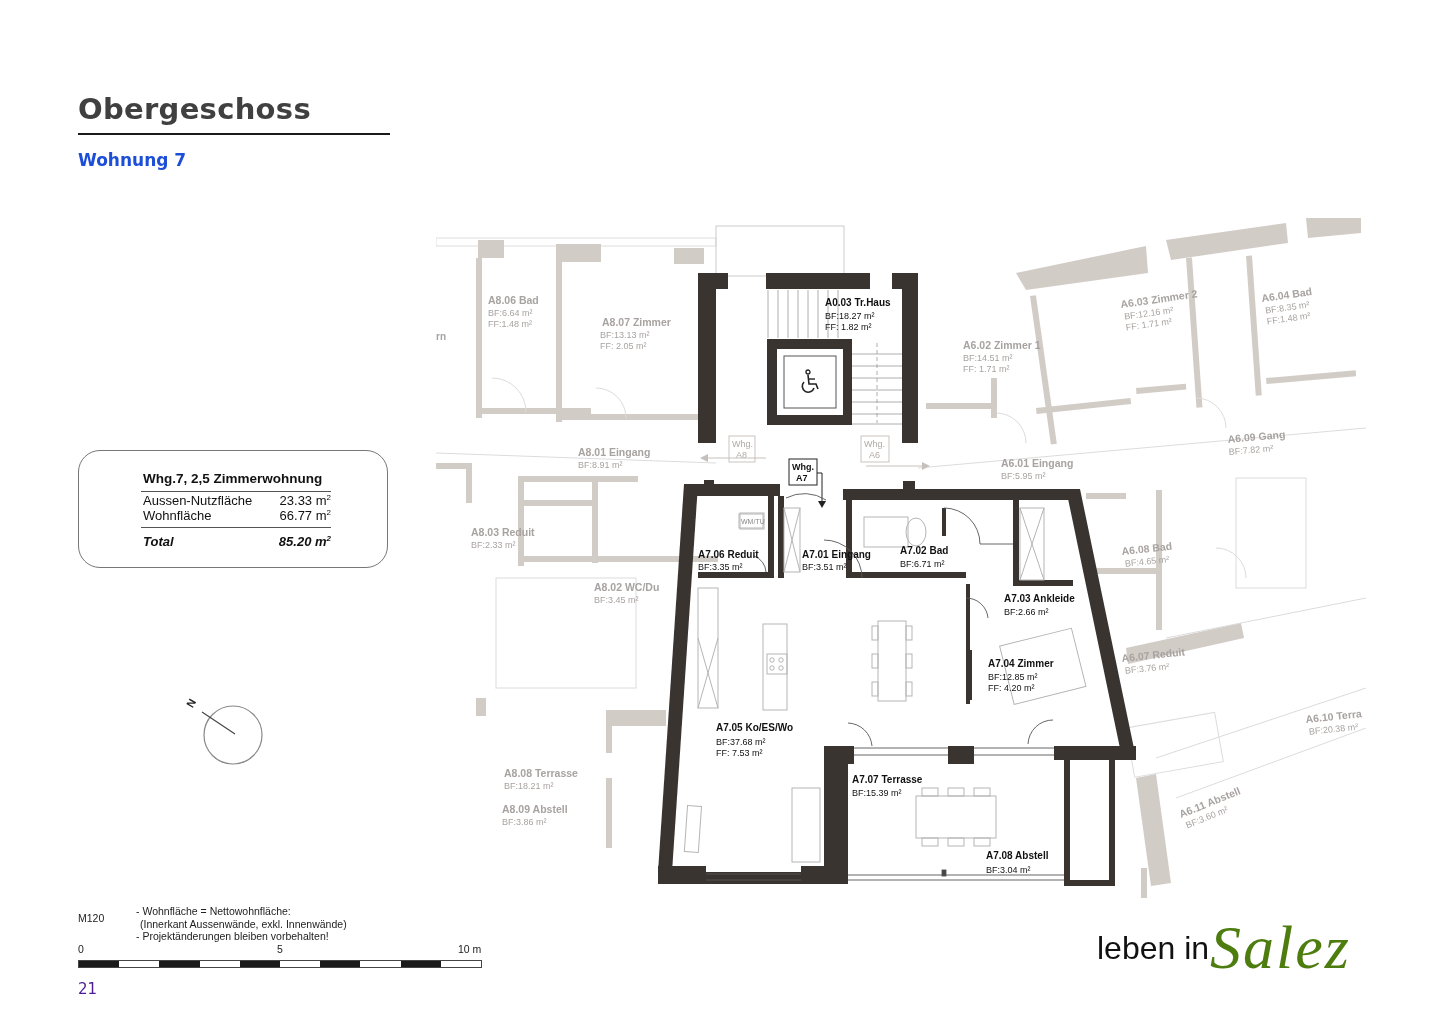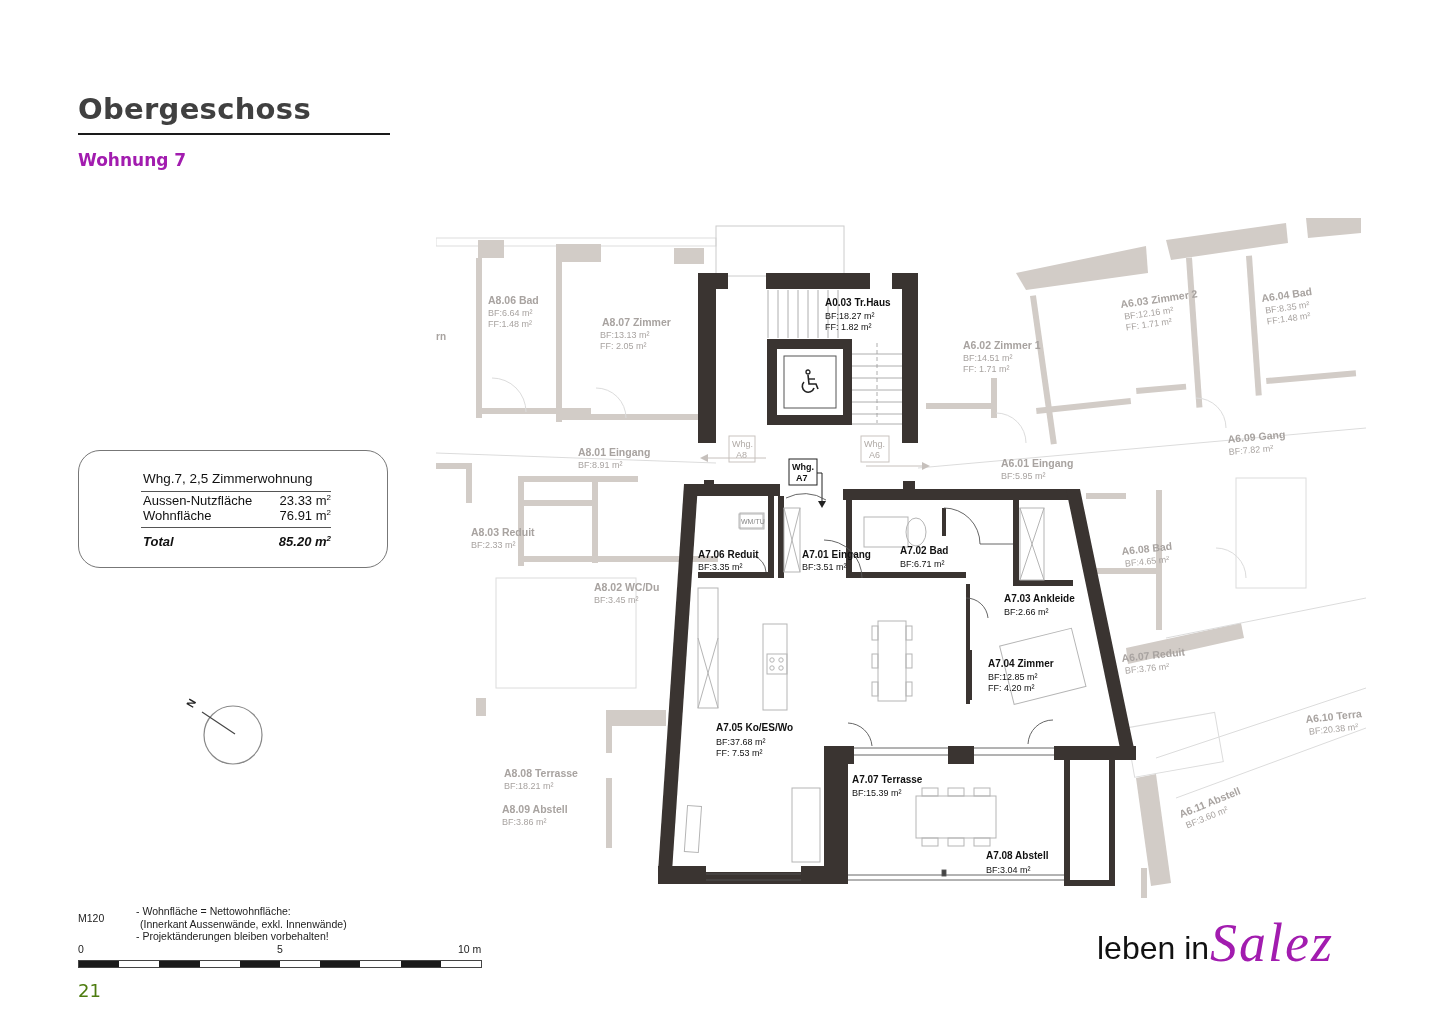--- a/index.html
+++ b/index.html
@@ -1,58 +1,58 @@
 <!DOCTYPE html>
 <html><head>
 <meta charset="utf-8">
 <style>
   html, body { margin:0; padding:0; background:#ffffff; }
   body { width:1440px; height:1018px; position:relative; overflow:hidden; font-family:"Liberation Sans", sans-serif; color:#111; }
   .abs { position:absolute; }
   #title { left:78px; top:92px; font-family:"DejaVu Sans", sans-serif; font-size:29px; font-weight:600; letter-spacing:0.3px; color:#404040; }
   #title-rule { left:78px; top:133px; width:312px; height:2px; background:#1a1a1a; }
-  #subtitle { left:78px; top:150px; font-family:"DejaVu Sans", sans-serif; font-size:17px; font-weight:600; color:#a21caf; }
+  #subtitle { left:78px; top:150px; font-family:"DejaVu Sans", sans-serif; font-size:17px; font-weight:600; color:#1d4ed8; }
   #summary { left:78px; top:450px; width:310px; height:118px; border:1.5px solid #777; border-radius:22px; box-sizing:border-box; }
-  #summary .head { position:absolute; left:64px; top:20px; font-size:13.5px; font-weight:normal; }
+  #summary .head { position:absolute; left:64px; top:20px; font-size:13.5px; font-weight:bold; }
   #summary .rule1 { position:absolute; left:62px; top:40px; width:190px; height:1px; background:#555; }
   #summary .row { position:absolute; left:64px; width:188px; font-size:13px; display:flex; justify-content:space-between; }
   #summary .r1 { top:42px; } #summary .r2 { top:57px; }
   #summary .rule2 { position:absolute; left:62px; top:76px; width:190px; height:1px; background:#555; }
   #summary .total { top:83px; font-weight:bold; font-style:italic; }
   sup { font-size:8px; vertical-align:5px; }
   #notes { left:78px; top:896px; font-size:10.5px; line-height:12.5px; color:#222; }
   #notes .scale { position:absolute; left:0; top:16px; }
   #notes .lines { position:absolute; left:58px; top:9px; width:320px; }
   #scalebar { left:78px; top:960px; width:404px; height:8px; border:1px solid #444; box-sizing:border-box; display:flex; }
   #scalebar span { flex:1; height:100%; }
   #scalebar span:nth-child(odd) { background:#1a1a1a; }
   .sb-label { top:943px; font-size:10.5px; color:#222; }
-  #page-num { left:78px; top:980px; font-family:"DejaVu Sans", sans-serif; font-size:18px; color:#4d7c0f; }
+  #page-num { left:78px; top:980px; font-family:"DejaVu Sans", sans-serif; font-size:15px; color:#4c1d95; }
   #brand { left:1097px; top:930px; font-size:32px; color:#111; }
-  #brand-script { left:1210px; top:912px; font-family:"Liberation Serif", serif; font-style:italic; font-size:54px; color:#a21caf; letter-spacing:2px; }
+  #brand-script { left:1210px; top:912px; font-family:"Liberation Serif", serif; font-style:italic; font-size:62px; color:#4d7c0f; letter-spacing:2px; }
   #plan { left:436px; top:218px; }
   svg text { font-family:"Liberation Sans", sans-serif; }
 </style>
 </head>
 <body>
 
 <div id="title" class="abs">Obergeschoss</div>
 <div id="title-rule" class="abs"></div>
 <div id="subtitle" class="abs">Wohnung 7</div>
 
 <div id="summary" class="abs">
   <div class="head">Whg.7, 2,5 Zimmerwohnung</div>
   <div class="rule1"></div>
   <div class="row r1">
     <span>Aussen-Nutzfläche</span>
     <span><span>23.33 m</span><sup>2</sup></span>
   </div>
   <div class="row r2">
     <span>Wohnfläche</span>
-    <span><span>76.91 m</span><sup>2</sup></span>
+    <span><span>66.77 m</span><sup>2</sup></span>
   </div>
   <div class="rule2"></div>
   <div class="row total">
     <span>Total</span>
     <span><span>85.20 m</span><sup>2</sup></span>
   </div>
 </div>
 
 <svg class="abs" style="left:178px;top:695px" width="100" height="80">
   <circle cx="55" cy="40" r="29" fill="none" stroke="#888" stroke-width="1.2"></circle>

